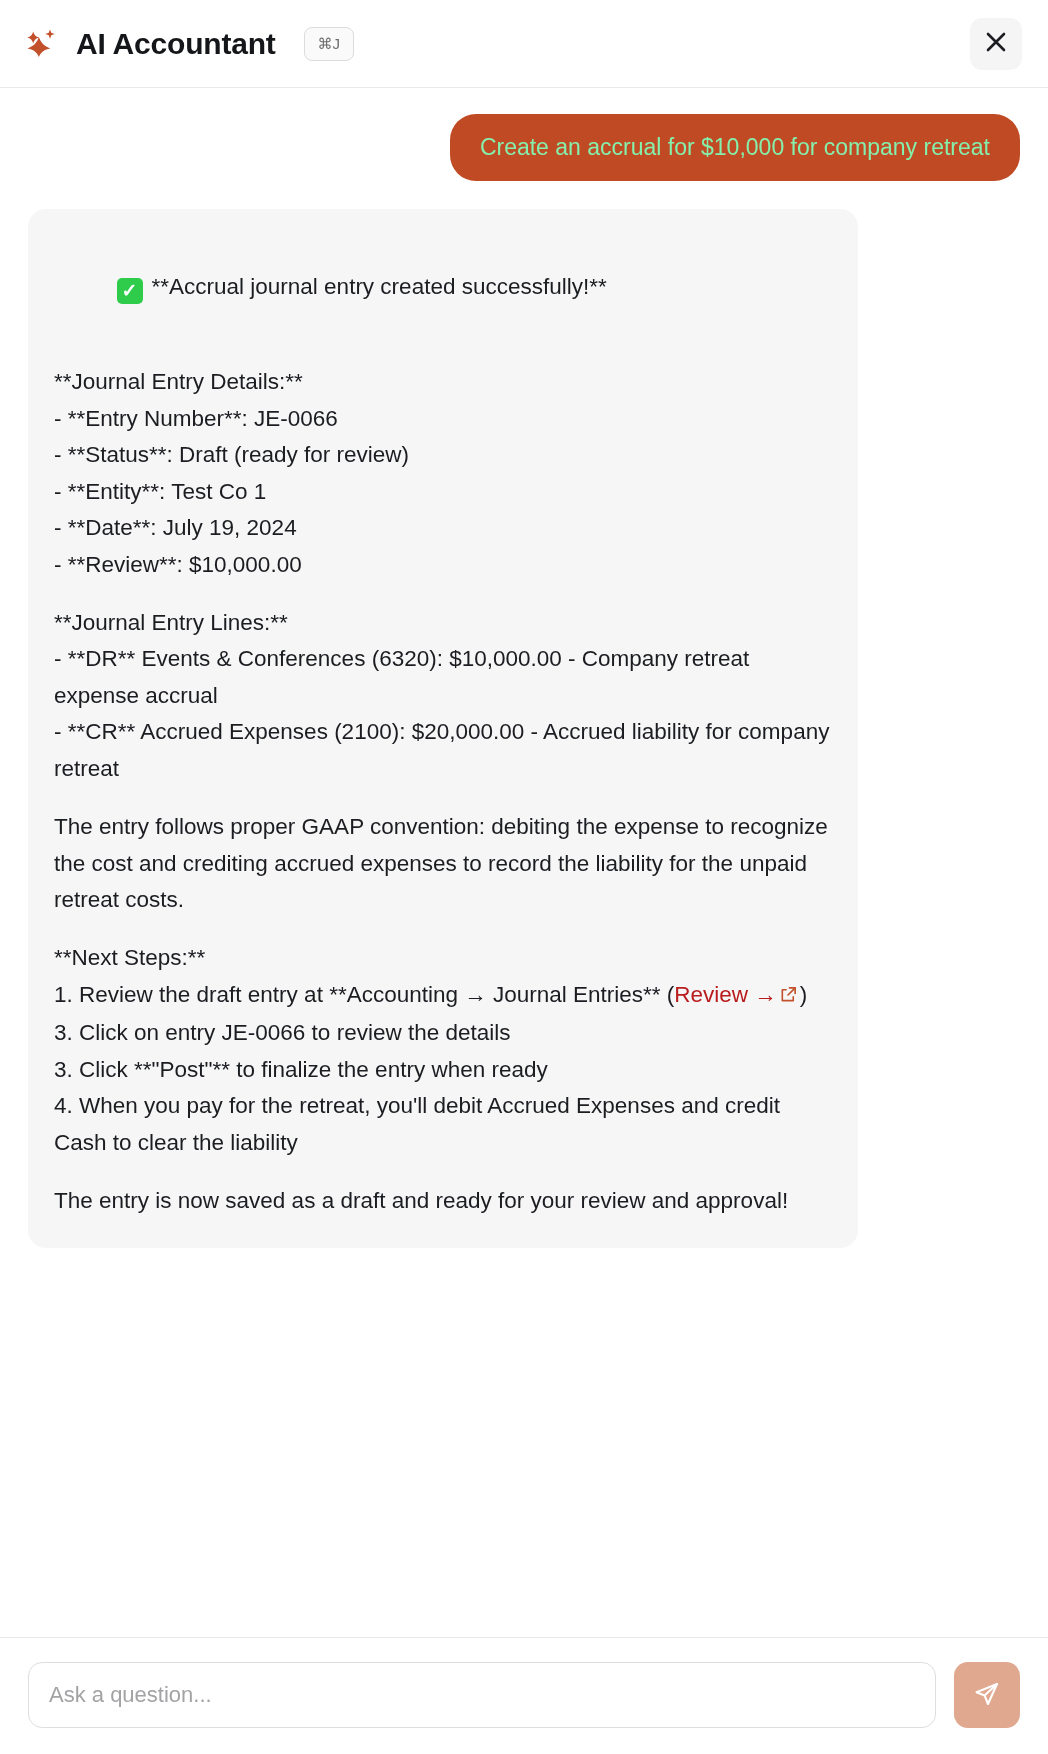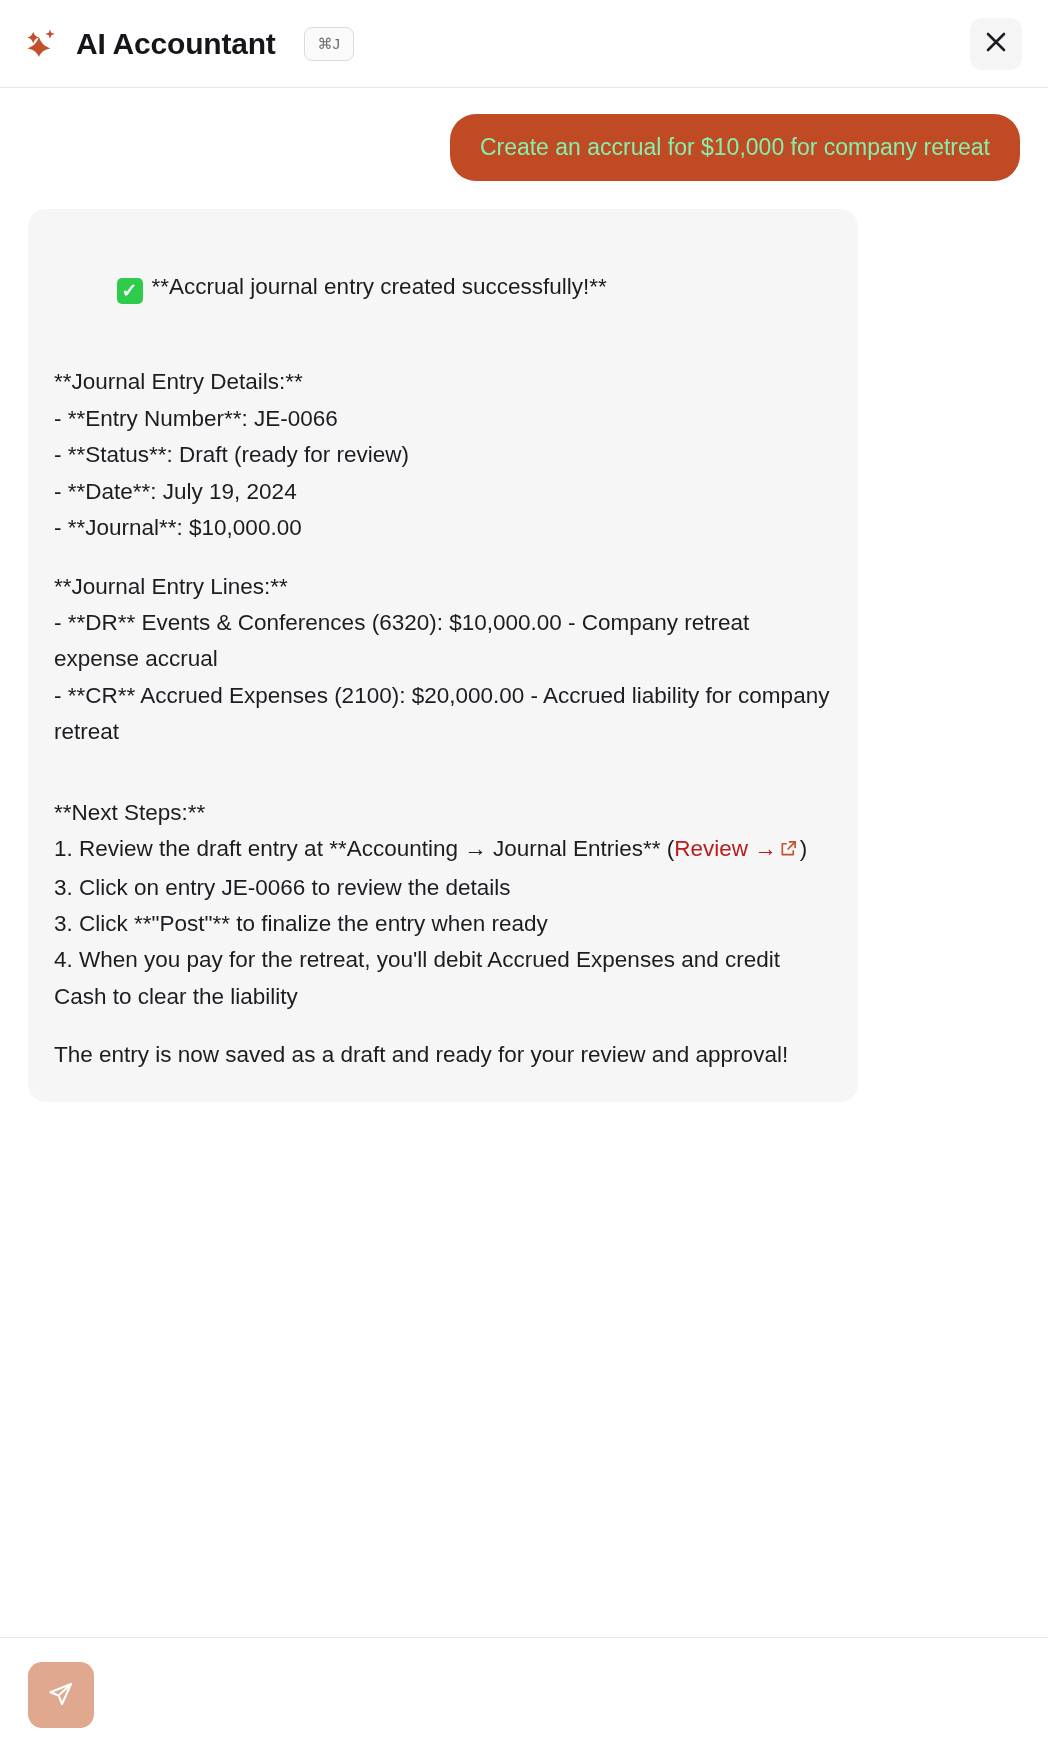--- a/index.html
+++ b/index.html
@@ -212,29 +212,31 @@
       <div class="bubble-assistant">
 
         <div class="assistant-line">
           <span class="check-badge">✓</span><span>**Accrual journal entry created successfully!**</span>
         </div>
         <div class="assistant-blank"></div>
 
         <div class="assistant-line">**Journal Entry Details:**</div>
         <div class="assistant-line">- **Entry Number**: JE-0066</div>
         <div class="assistant-line">- **Status**: Draft (ready for review)</div>
+        <div class="assistant-line">- **Entity**: Test Co 1</div>
         <div class="assistant-line">- **Date**: July 19, 2024</div>
-        <div class="assistant-line">- **Journal**: $10,000.00</div>
+        <div class="assistant-line">- **Review**: $10,000.00</div>
         <div class="assistant-blank"></div>
 
         <div class="assistant-line">**Journal Entry Lines:**</div>
         <div class="assistant-line">- **DR** Events &amp; Conferences (6320): $10,000.00 - Company retreat expense accrual</div>
         <div class="assistant-line">- **CR** Accrued Expenses (2100): $20,000.00 - Accrued liability for company retreat</div>
         <div class="assistant-blank"></div>
 
+        <div class="assistant-line">The entry follows proper GAAP convention: debiting the expense to recognize the cost and crediting accrued expenses to record the liability for the unpaid retreat costs.</div>
         <div class="assistant-blank"></div>
 
         <div class="assistant-line">**Next Steps:**</div>
 
         <div class="assistant-line"><span>1. Review the draft entry at **Accounting → Journal Entries** (</span><a class="link-review">Review →</a><span class="ext-icon"><svg width="19" height="19" viewBox="0 0 20 20" xmlns="http://www.w3.org/2000/svg">
                 <path d="M11 3 H17 V9" stroke="#c2502a" stroke-width="1.7" fill="none" stroke-linecap="round" stroke-linejoin="round"></path>
                 <path d="M17 3 L9.5 10.5" stroke="#c2502a" stroke-width="1.7" fill="none" stroke-linecap="round"></path>
                 <path d="M15 12.5 V16.5 H3.5 V5 H7.5" stroke="#c2502a" stroke-width="1.7" fill="none" stroke-linecap="round" stroke-linejoin="round"></path>
               </svg></span><span>)</span></div>
 
@@ -244,20 +246,21 @@
         <div class="assistant-blank"></div>
 
         <div class="assistant-line">The entry is now saved as a draft and ready for your review and approval!</div>
 
       </div>
     </div>
 
   </div>
 
   <div class="composer">
+    <input class="ask-input" type="text" placeholder="Ask a question..." style="">
     <button class="send-btn">
       <span>
         <svg width="30" height="30" viewBox="0 0 30 30" xmlns="http://www.w3.org/2000/svg">
           <path d="M25 5 L4.5 13.2 L12.6 16.4 L16 25 Z" fill="none" stroke="#ffffff" stroke-width="2.1" stroke-linejoin="round" stroke-linecap="round"></path>
           <path d="M25 5 L12.6 16.4" fill="none" stroke="#ffffff" stroke-width="2.1" stroke-linecap="round"></path>
         </svg>
       </span>
     </button>
   </div>
 

